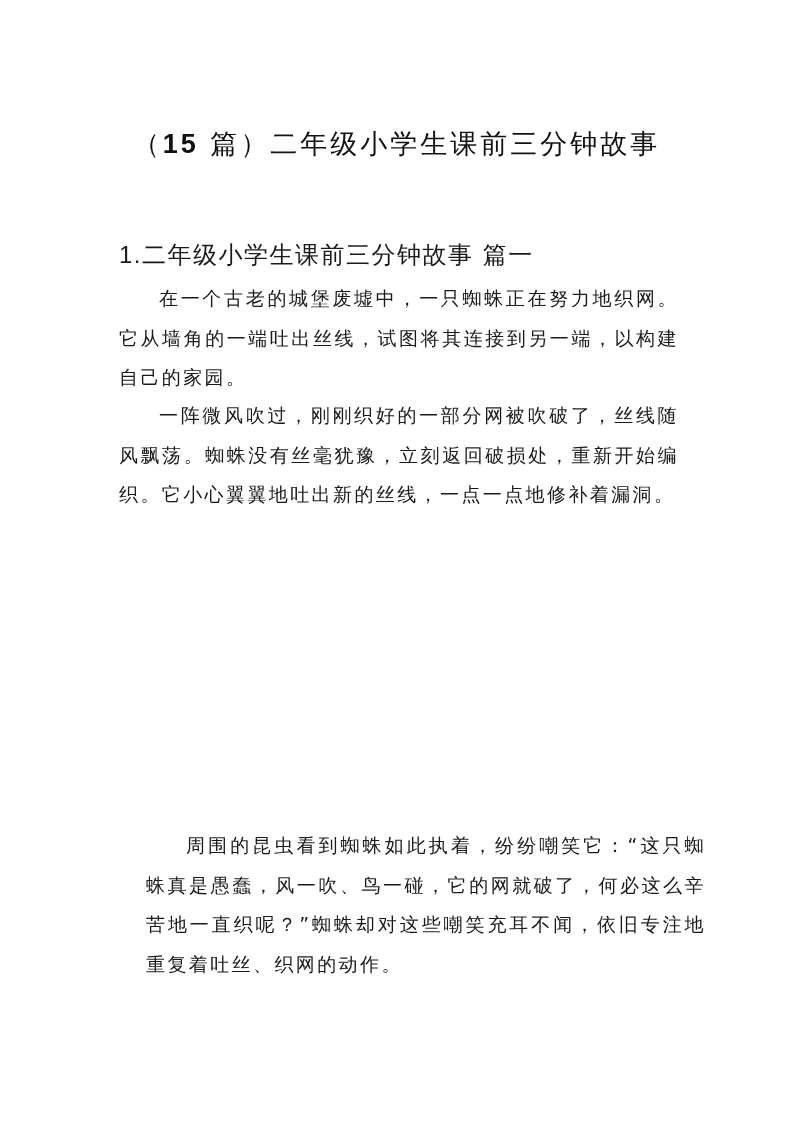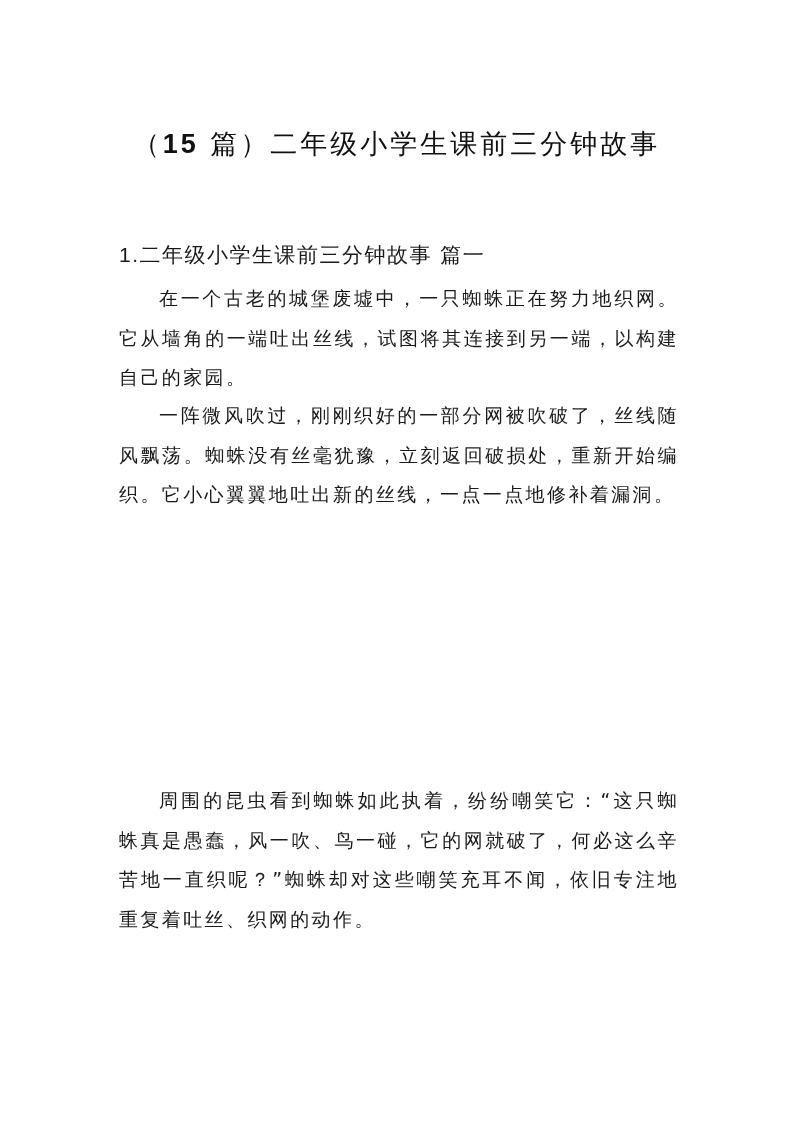--- a/index.html
+++ b/index.html
@@ -41,39 +41,39 @@
       left: 119px;
       width: 560px;
       font-size: 19px;
       letter-spacing: 2.4px;
       color: #1a1a1a;
     }
     .heading {
       position: absolute;
       left: 119px;
       top: 242px;
-      font-size: 21px;
+      font-size: 24px;
       line-height: 26px;
       letter-spacing: 1.5px;
       color: #1a1a1a;
     }
     .heading .hnum {
       font-family: "Liberation Sans", sans-serif;
     }
     .para {
       margin: 0;
       text-indent: 40px;
       line-height: 39.5px;
       text-align: justify;
       text-align-last: left;
     }
     #p1 { top: 279px; }
     #p2 { top: 396px; }
     #p3 { top: 607px; }
-    #p4 { top: 781px; }
+    #p4 { top: 826px; margin-left: 27px; }
   </style>
 </head>
 <body>
 
 <div class="page">
 
   <div class="title">
     <span>（</span><span class="num">15</span><span> 篇）</span><span>二年级小学生课前三分钟故事</span>
   </div>
 

